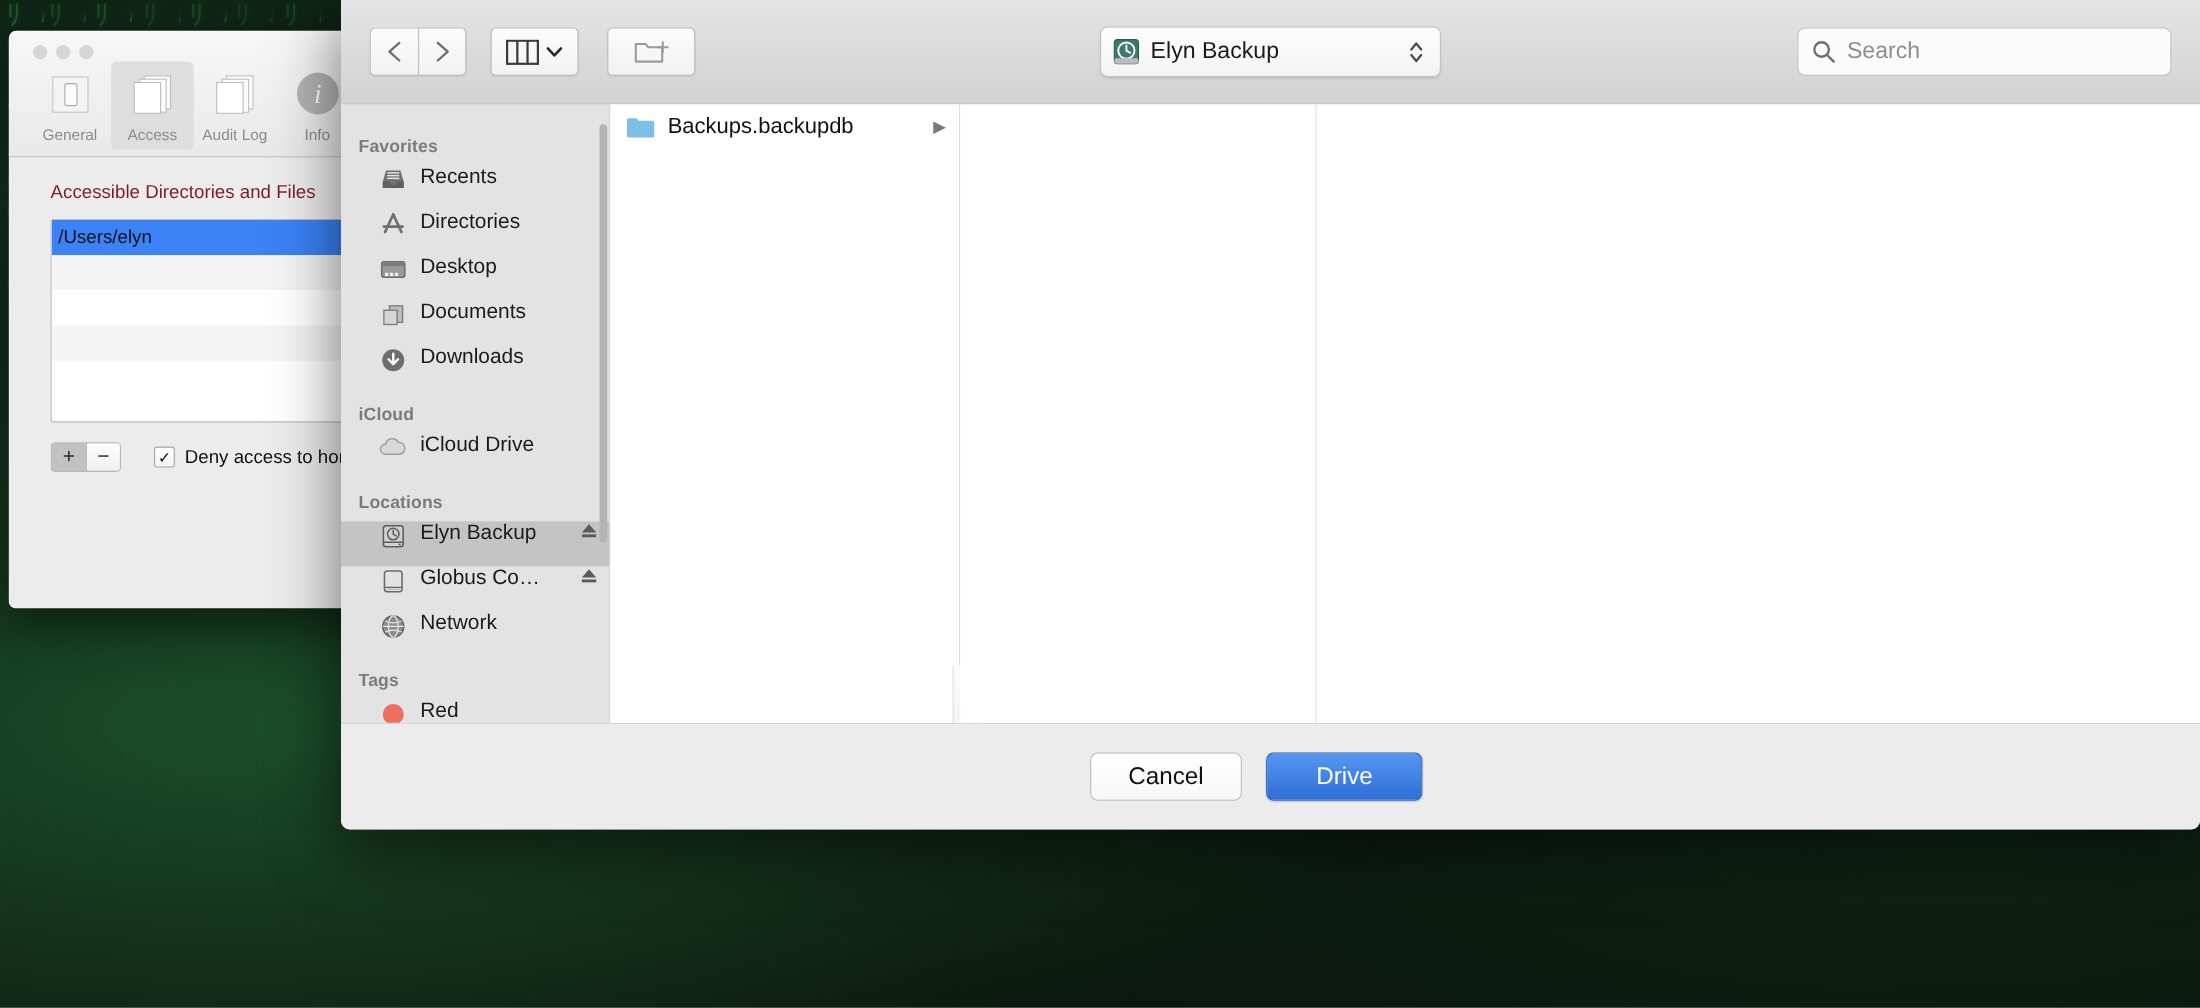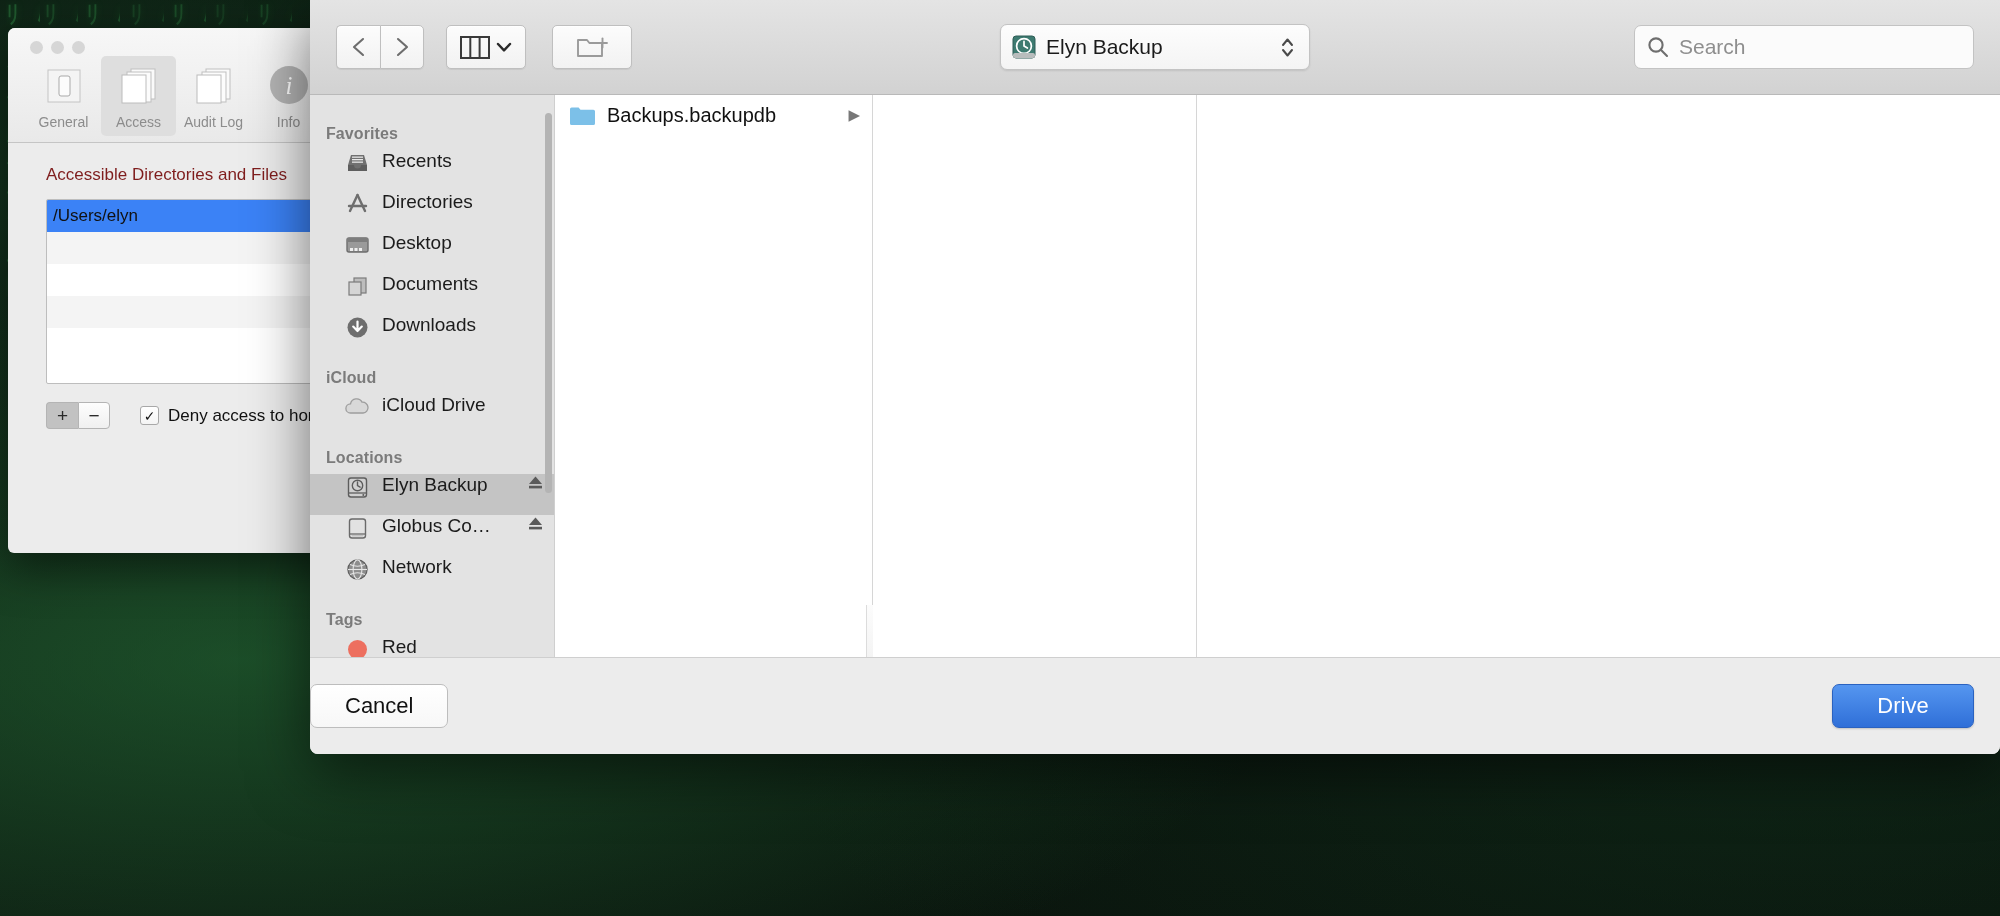--- a/index.html
+++ b/index.html
@@ -149,21 +149,21 @@
   #col-grip {
     position:absolute; left:311px; bottom:0; width:28px; height:52px;
     background:linear-gradient(#fcfcfc,#f4f4f4);
     border-left:1px solid #dcdcdc; border-right:1px solid #dcdcdc;
     display:flex; align-items:center; justify-content:center; gap:5px;
   }
   #col-grip i { display:block; width:3px; height:17px; background:#9a9a9a; }
 
   #dlg-footer {
     height:97px; background:#ececec; border-top:1px solid #cfcfcf;
-    display:flex; align-items:center; justify-content:space-between;
+    display:flex; align-items:center; justify-content:center;
     padding-right:26px; gap:22px; flex:0 0 auto;
   }
   .dbtn { height:44px; border-radius:7px; font-size:22px; display:flex;
     align-items:center; justify-content:center; padding:0 34px; }
   #cancel-btn { background:linear-gradient(#ffffff,#f7f7f7); border:1px solid #bdbdbd; color:#111; min-width:120px; }
   #open-btn { background:linear-gradient(#5596f0,#2f6fd8); border:1px solid #2a62c0;
     color:#fff; min-width:142px; box-shadow:0 1px 2px rgba(0,0,0,.18); }
 </style>
 </head>
 <body>

